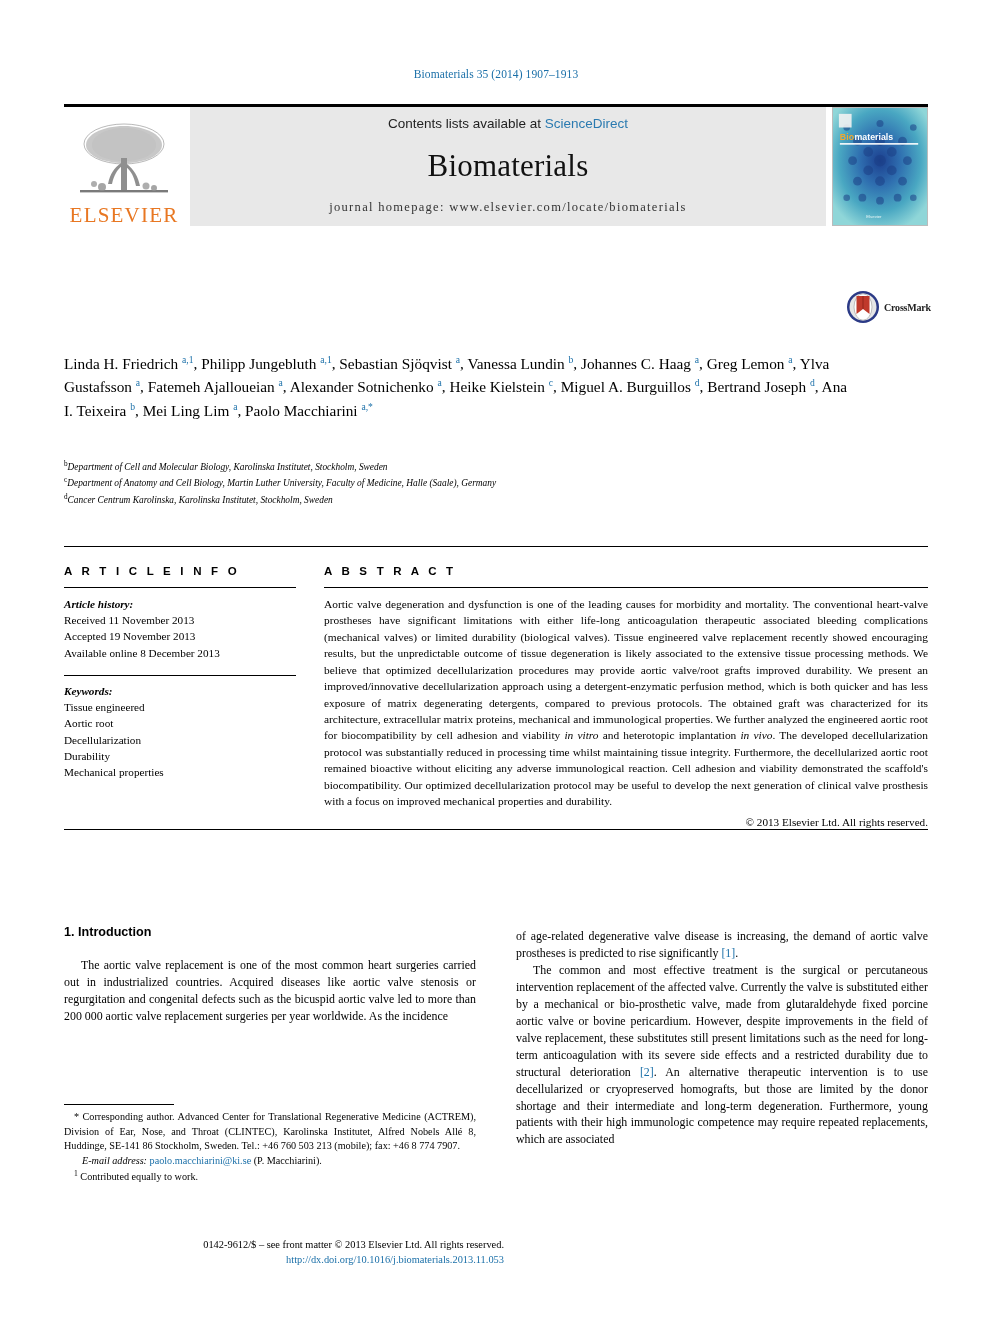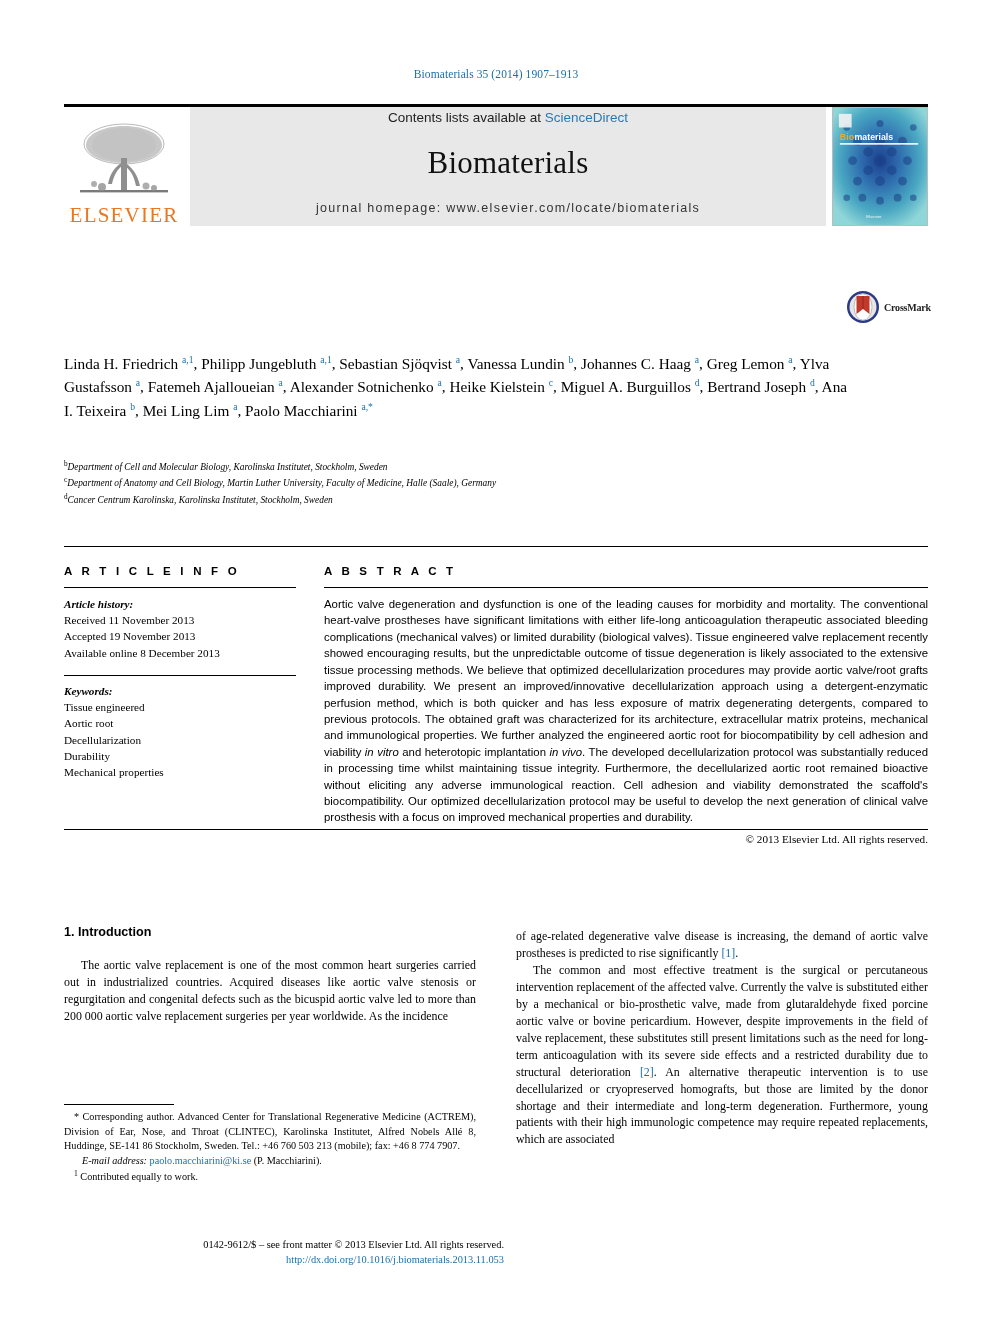--- a/index.html
+++ b/index.html
@@ -56,37 +56,37 @@
   }
   .journal-band {
     flex: 1 1 auto;
     background: #e8e8e8;
     margin-left: 6px;
     margin-right: 6px;
     display: flex;
     flex-direction: column;
     align-items: center;
     justify-content: space-between;
-    padding: 3px 0 11px 0;
+    padding: 9px 0 11px 0;
   }
   .contents-line {
     font-size: 13.5px;
     font-family: "Liberation Sans", sans-serif;
     color: #222;
   }
   .contents-line .sd { color: #2a7ab0; }
   .journal-name {
     font-size: 31px;
     font-family: "Liberation Serif", serif;
     color: #111;
     letter-spacing: .2px;
   }
   .homepage-line {
     font-size: 12.5px;
-    font-family: Liberation Sans, sans-serif;
+    font-family: Liberation Serif, serif;
     color: #333;
     letter-spacing: 1.3px;
   }
   .cover-thumb {
     flex: 0 0 96px;
     width: 96px;
     position: relative;
     border: 1px solid #bbb;
     overflow: hidden;
     background: #5bc4cf;
@@ -169,21 +169,21 @@
     line-height: 1.45;
   }
   .hist-line, .kw-line { font-size: 11.2px; line-height: 1.45; }
   .kwblock { margin-top: 14px; }
   .kwblock .rule { margin-bottom: 7px; }
 
   .abstract-text {
     font-size: 11.4px;
     line-height: 1.44;
     text-align: justify;
-    font-family: Liberation Sans, sans-serif;
+    font-family: Liberation Serif, serif;
   }
   .abstract-text i { font-style: italic; }
   .copyright {
     font-size: 11.2px;
     text-align: right;
     margin-top: 7px;
   }
 
   
   .sec-title {

